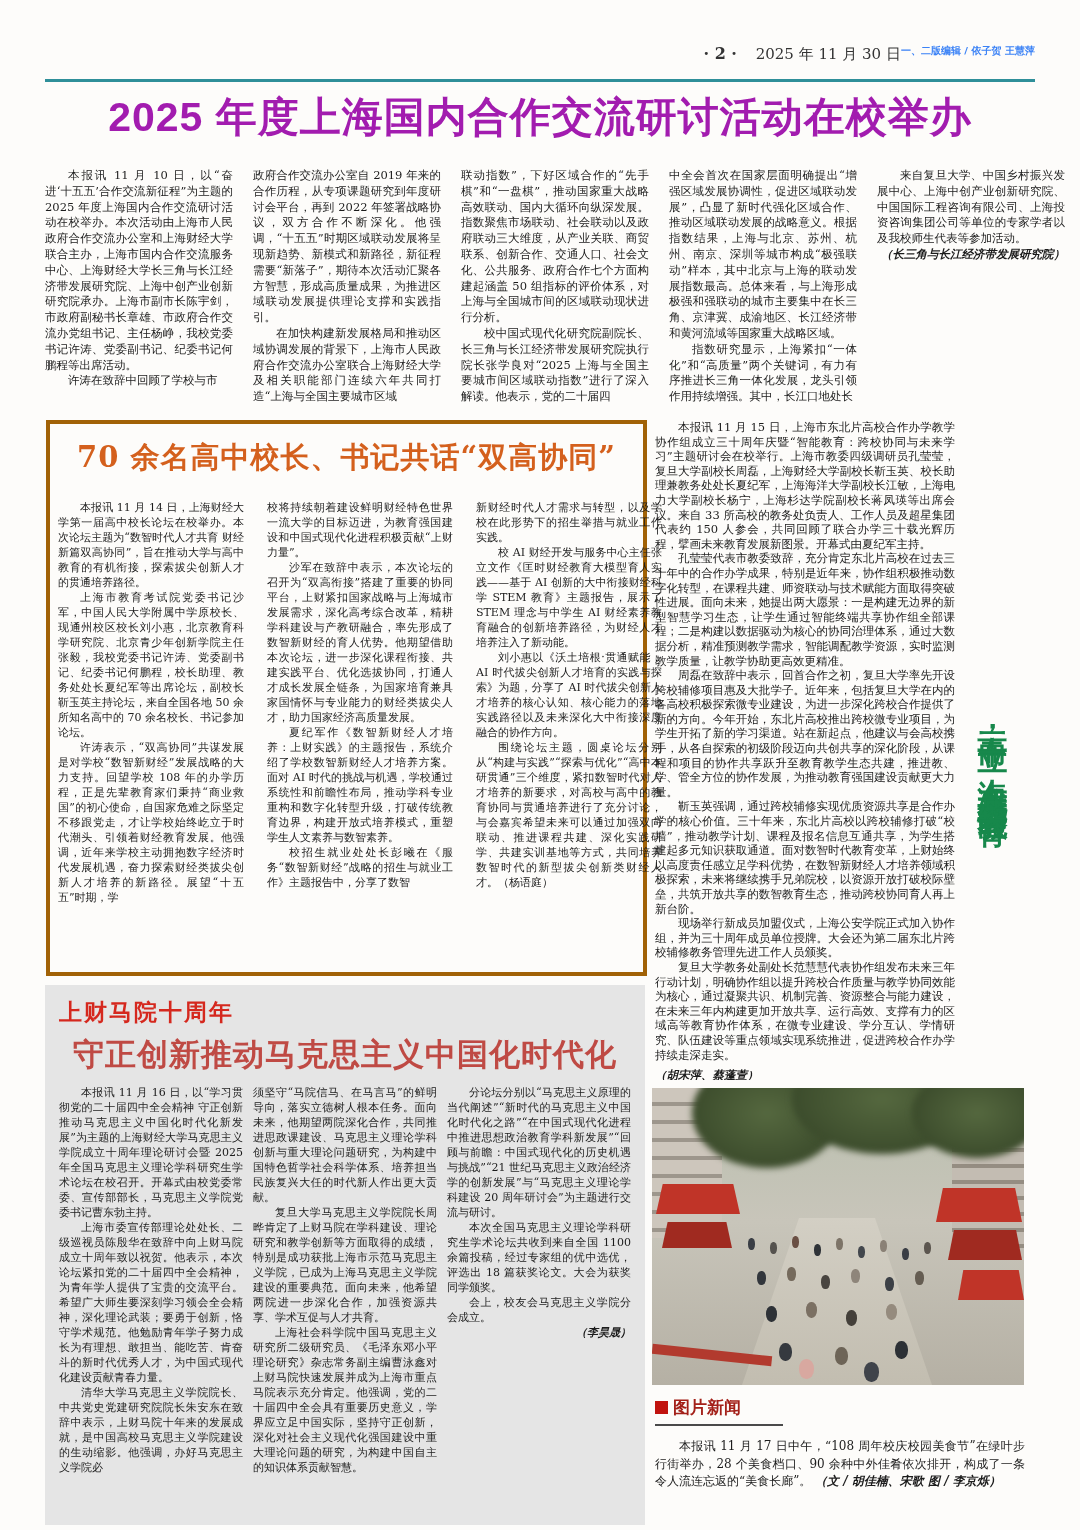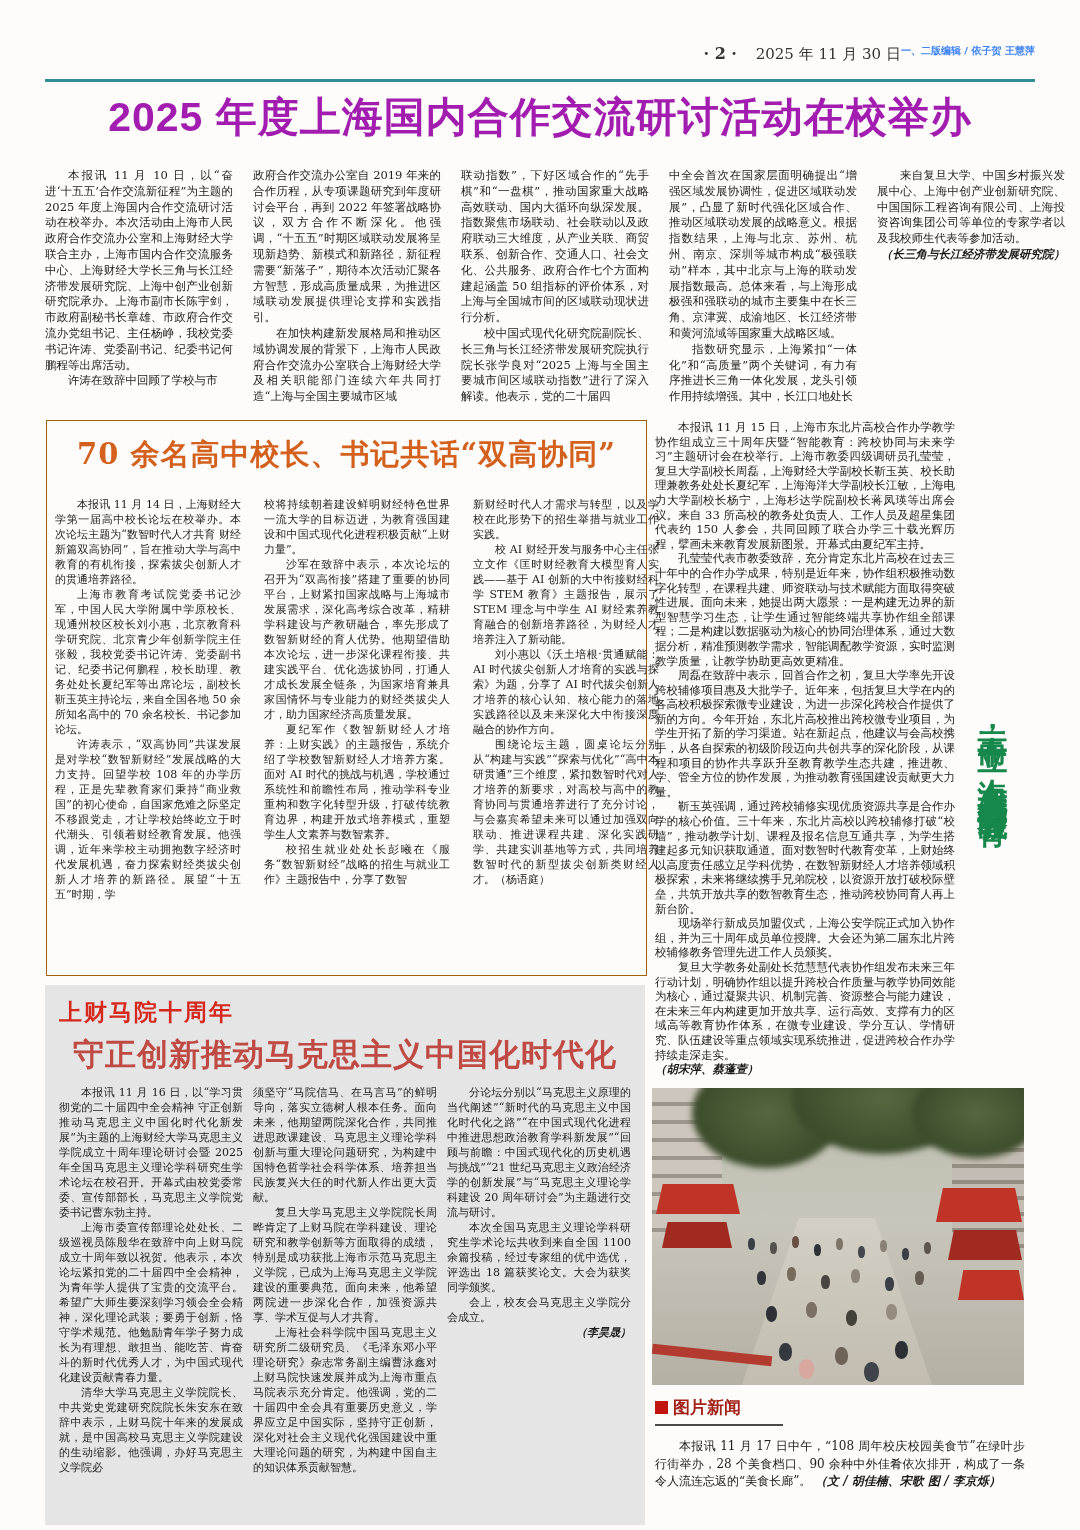--- a/index.html
+++ b/index.html
@@ -16,31 +16,31 @@
       font-family:"Liberation Sans","DejaVu Sans",sans-serif;font-weight:900;
       font-size:41px;letter-spacing:1px;color:#a21caf;}
   .colrow{position:absolute;display:flex;gap:10px;}
   .col{overflow:hidden;}
   .col p{margin:0;text-indent:2em;text-align:justify;}
   .col p.cont{text-indent:0;}
   .col p.byline, p.byline{text-indent:0;text-align:right;font-style:italic;font-weight:bold;}
   .a1 .col{width:188px;margin-right:10px;height:238px;font-size:11.5px;line-height:15.8px;}
   .a1 .col:last-child{margin-right:0;}
   
-  .midbox{position:absolute;left:46px;top:420px;width:601px;height:556px;border:1px solid #a16207;box-sizing:border-box;}
+  .midbox{position:absolute;left:46px;top:420px;width:601px;height:556px;border:4px solid #a16207;box-sizing:border-box;}
   .h2{position:absolute;left:0;top:14px;width:100%;text-align:center;margin:0;
       font-size:29px;font-weight:900;color:#d4601d;letter-spacing:1px;}
   .a2{left:8px;top:76px;position:absolute;}
   .a2 .col{width:186px;margin-right:13px;height:468px;font-size:11px;line-height:15px;}
   .a2 .col:last-child{margin-right:0;}
   
   .a3text{position:absolute;left:655px;top:420px;width:300px;height:660px;overflow:hidden;
           font-size:11.5px;line-height:14.6px;}
   .a3text p{margin:0;text-indent:2em;text-align:justify;}
-  .a3text p.byline{text-indent:0;}
+  .a3text p.byline{text-indent:0;margin-top:6px;}
   .vhead{position:absolute;left:962px;top:428px;width:60px;height:645px;
          writing-mode:vertical-rl;text-orientation:upright;
          font-size:30px;font-weight:900;color:#17884b;letter-spacing:3px;
          display:flex;align-items:center;justify-content:center;}
   
   .pinkbox{position:absolute;left:45px;top:985px;width:600px;height:540px;background:#e5e5e5;
            box-sizing:border-box;padding:12px 14px;}
   .kicker{font-size:23px;font-weight:900;color:#d5281e;letter-spacing:2px;}
   .h4{margin:6px 0 0 0;text-align:center;font-size:31px;font-weight:900;color:#bf4a44;letter-spacing:1px;}
   .a4{position:absolute;left:14px;top:100px;display:flex;}

